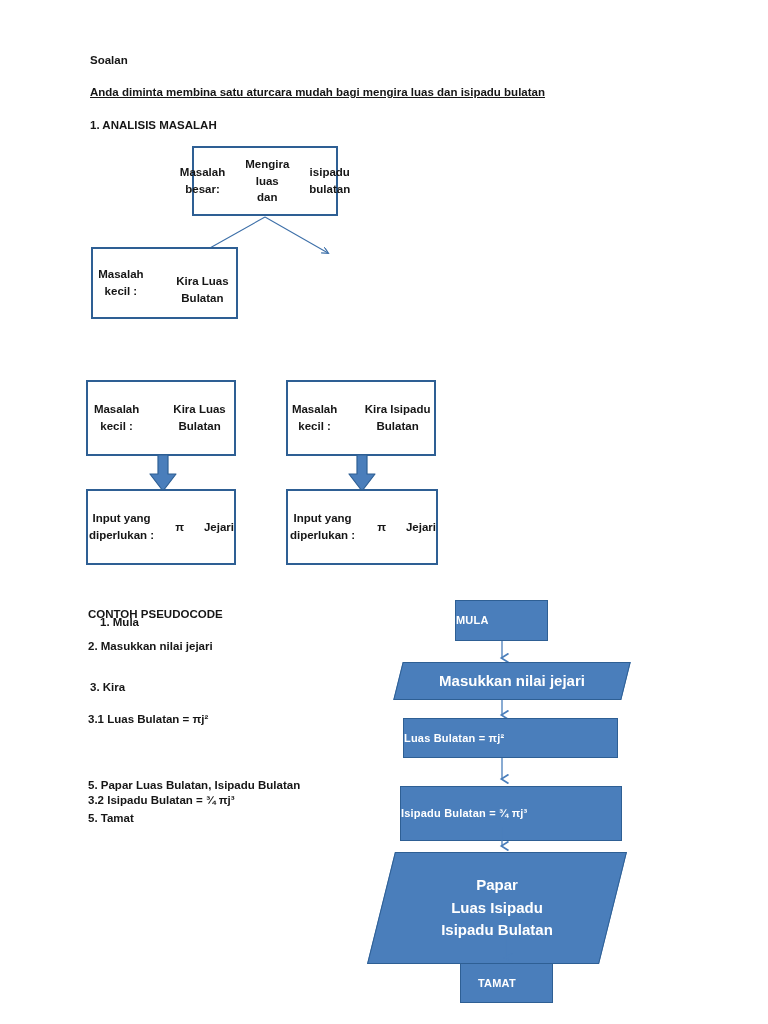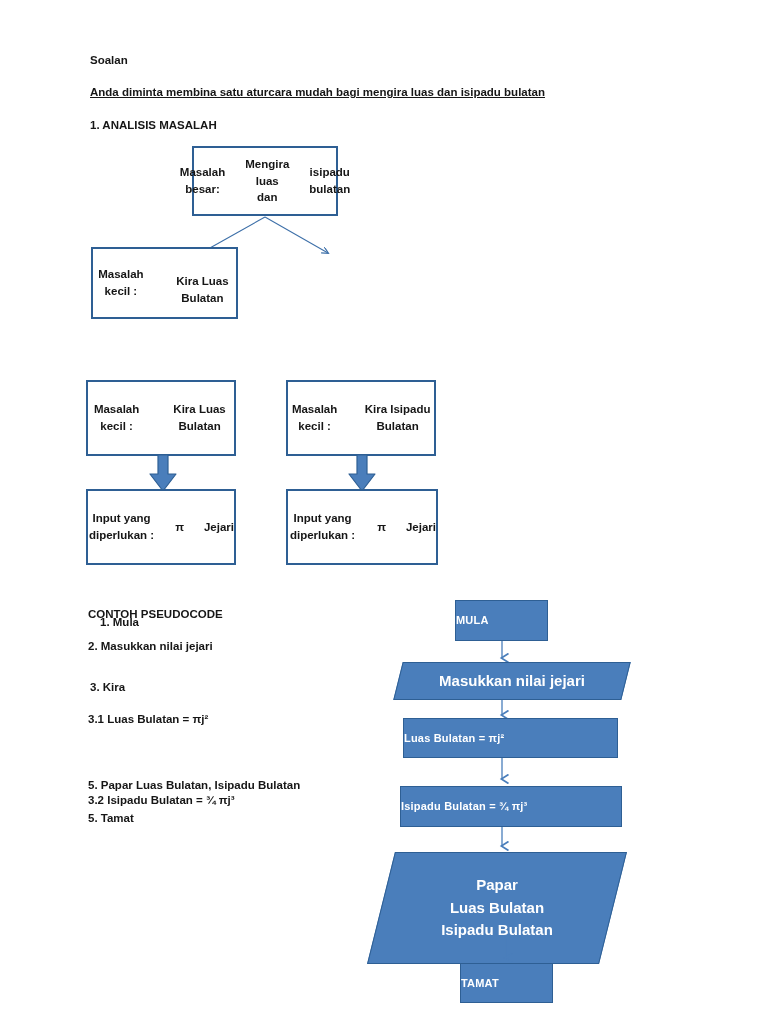--- a/index.html
+++ b/index.html
@@ -197,38 +197,38 @@
   </svg>
 
   <div class="fc fc-rect" style="left:403px; top:718px; width:215px; height:40px;">
     <span>Luas Bulatan = πj²</span>
   </div>
 
   <svg class="connector" style="left:490px; top:758px; width:24px; height:28px;" viewBox="0 0 24 28">
     <line x1="12" y1="0" x2="12" y2="21" stroke="#4A7EBB" stroke-width="1.3" marker-end="url(#fa)"></line>
   </svg>
 
-  <div class="fc fc-rect" style="left:400px; top:786px; width:222px; height:41px;">
+  <div class="fc fc-rect" style="left:400px; top:786px; width:222px; height:55px;">
     <span>Isipadu Bulatan = ¾ πj³</span>
   </div>
 
   <svg class="connector" style="left:490px; top:827px; width:24px; height:26px;" viewBox="0 0 24 26">
     <line x1="12" y1="0" x2="12" y2="19" stroke="#4A7EBB" stroke-width="1.3" marker-end="url(#fa)"></line>
   </svg>
 
   <div class="fc-para" style="left:381px; top:852px; width:232px; height:112px;">
     <div class="shape"></div>
     <div class="label">
       <span style="display:block">Papar</span>
-      <span style="display:block">Luas Bulatan</span>
+      <span style="display:block">Luas Isipadu</span>
       <span style="display:block">Isipadu Bulatan</span>
     </div>
   </div>
 
   <svg class="connector" style="left:494px; top:939px; width:24px; height:26px;" viewBox="0 0 24 26">
     <line x1="12" y1="0" x2="12" y2="19" stroke="#4A7EBB" stroke-width="1.3" marker-end="url(#fa)"></line>
   </svg>
 
-  <div class="fc fc-rect" style="left:460px; top:963px; width:93px; height:40px;">
+  <div class="fc fc-rect" style="left:460px; top:963px; width:93px; height:40px;padding-left:17px;">
     <span>TAMAT</span>
   </div>
 
 </div>
 
 </body></html>

